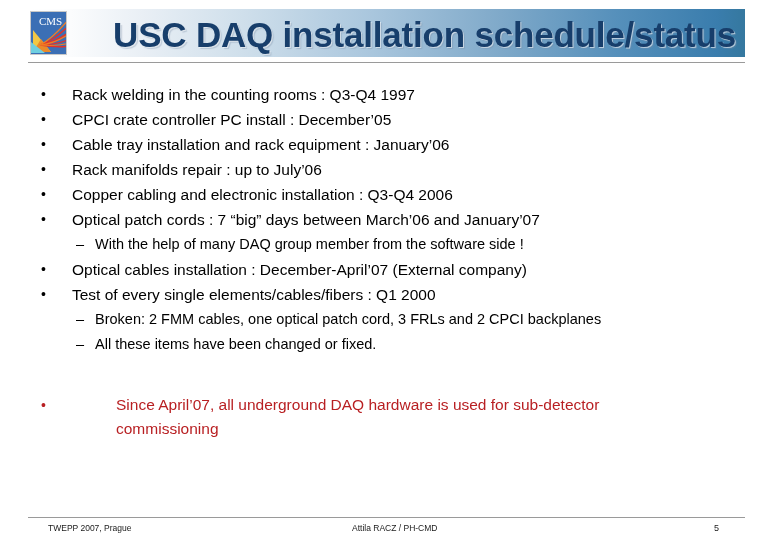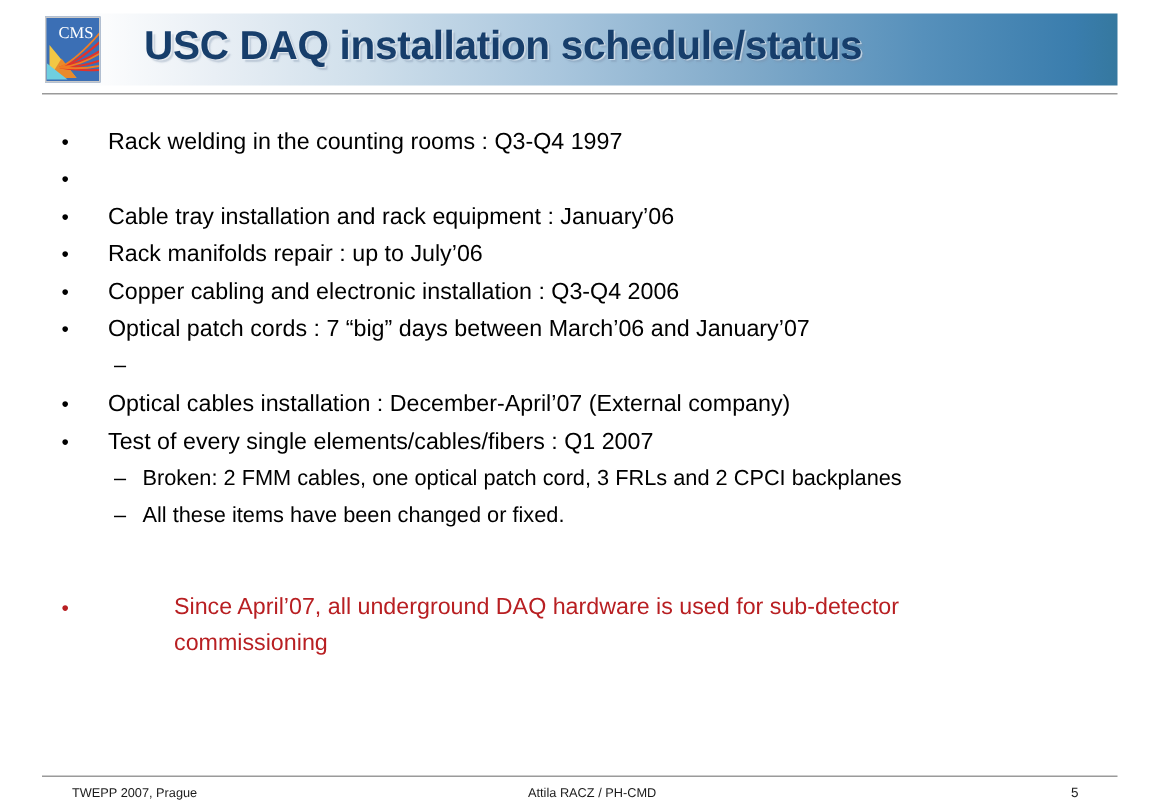--- a/index.html
+++ b/index.html
@@ -45,27 +45,28 @@
     overflow: hidden;
     box-sizing: border-box;
   }
   #logo-box svg { display: block; }
 
   #slide-title {
     position: absolute;
     left: 96px;
     top: 15px;
     width: 640px;
-    font-size: 27px;
+    font-size: 35px;
     font-weight: bold;
     color: #173e6b;
     letter-spacing: -0.2px;
     white-space: nowrap;
     text-shadow: 1px 1px 0 rgba(255,255,255,0.55),
                  2px 2px 1px rgba(120,140,165,0.35);
+    text-align: right;
   }
 
   #title-rule {
     position: absolute;
     left: 28px;
     top: 62px;
     width: 717px;
     height: 1px;
     background: #9a9a9a;
   }
@@ -168,20 +169,21 @@
 
 <div id="body-list">
 
   <div class="line lvl1">
     <span class="marker">•</span>
     <span>Rack welding in the counting rooms : Q3-Q4 1997</span>
   </div>
 
   <div class="line lvl1">
     <span class="marker">•</span>
+    <span>CPCI crate controller PC install : December’05</span>
   </div>
 
   <div class="line lvl1">
     <span class="marker">•</span>
     <span>Cable tray installation and rack equipment : January’06</span>
   </div>
 
   <div class="line lvl1">
     <span class="marker">•</span>
     <span>Rack manifolds repair : up to July’06</span>
@@ -192,30 +194,31 @@
     <span>Copper cabling and electronic installation : Q3-Q4 2006</span>
   </div>
 
   <div class="line lvl1">
     <span class="marker">•</span>
     <span>Optical patch cords : 7 “big” days between March’06 and January’07</span>
   </div>
 
   <div class="line lvl2">
     <span class="marker">–</span>
+    <span>With the help of many DAQ group member from the software side !</span>
   </div>
 
   <div class="line lvl1">
     <span class="marker">•</span>
     <span>Optical cables installation : December-April’07 (External company)</span>
   </div>
 
   <div class="line lvl1">
     <span class="marker">•</span>
-    <span>Test of every single elements/cables/fibers : Q1 2007</span>
+    <span>Test of every single elements/cables/fibers : Q1 2000</span>
   </div>
 
   <div class="line lvl2">
     <span class="marker">–</span>
     <span>Broken: 2 FMM cables, one optical patch cord, 3 FRLs and 2 CPCI backplanes</span>
   </div>
 
   <div class="line lvl2">
     <span class="marker">–</span>
     <span>All these items have been changed or fixed.</span>

